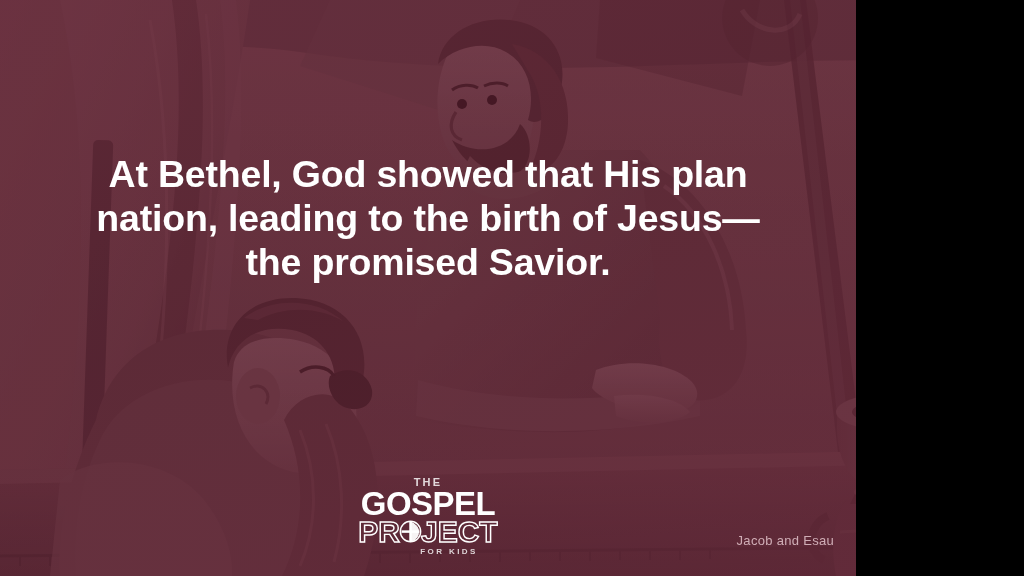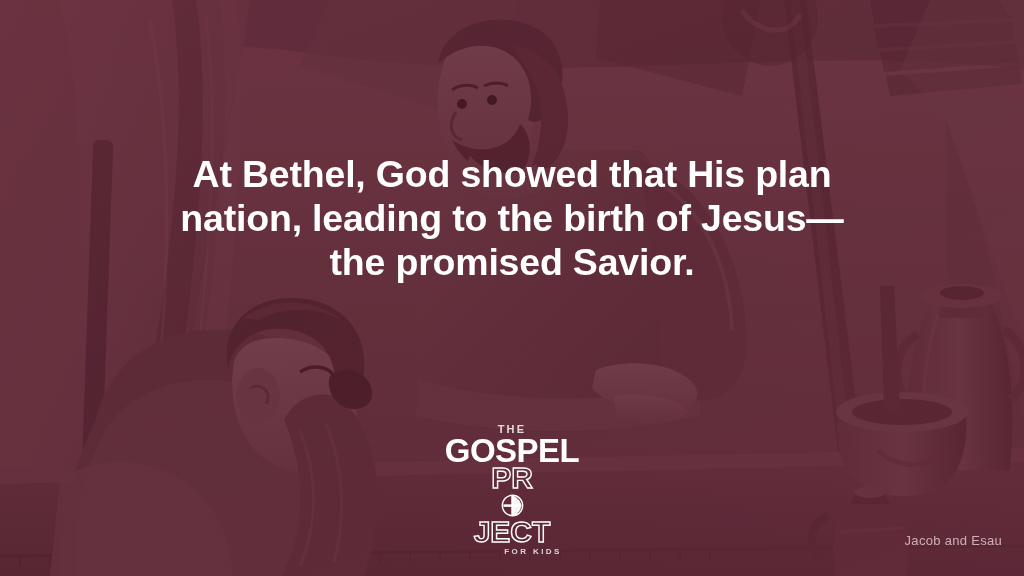--- a/index.html
+++ b/index.html
@@ -3,21 +3,21 @@
 <meta charset="utf-8">
 <title>Gospel Project Slide</title>
 <style>
   html, body {
     margin: 0;
     padding: 0;
     background: #000;
   }
   #slide {
     position: relative;
-    width: 1024px;
+    width: 856px;
     height: 576px;
     overflow: hidden;
     font-family: "Liberation Sans", sans-serif;
     background: #a21caf;
   }
 
   
   #art {
     position: absolute;
     inset: 0;
@@ -85,21 +85,20 @@
     letter-spacing: -0.5px;
     line-height: .92;
   }
   #logo .projrow {
     display: flex;
     align-items: center;
     justify-content: center;
     gap: 0px;
     margin-top: -2px;
     line-height: .95;
-    flex-direction: column;
   }
   #logo .projrow .pj {
     font-size: 30px;
     font-weight: bold;
     letter-spacing: 0px;
     color: transparent;
     -webkit-text-stroke: 1.4px #ffffff;
   }
   #logo .emblem {
     width: 23px;

